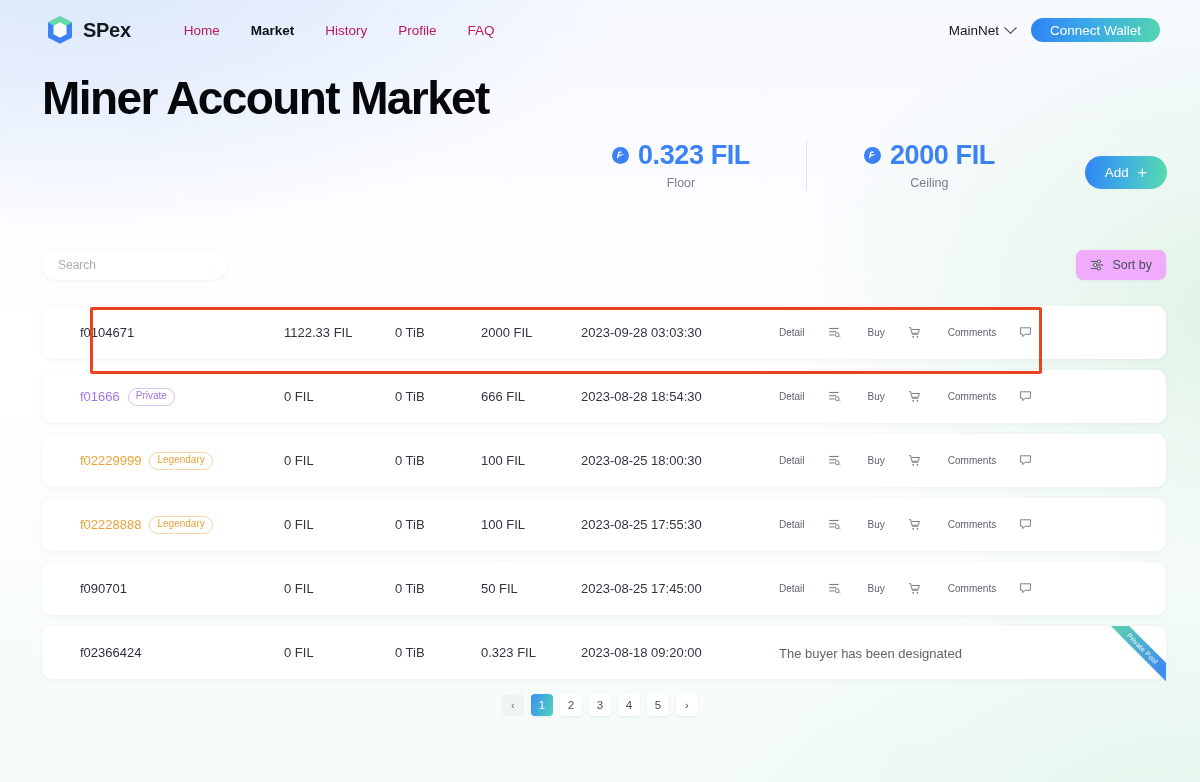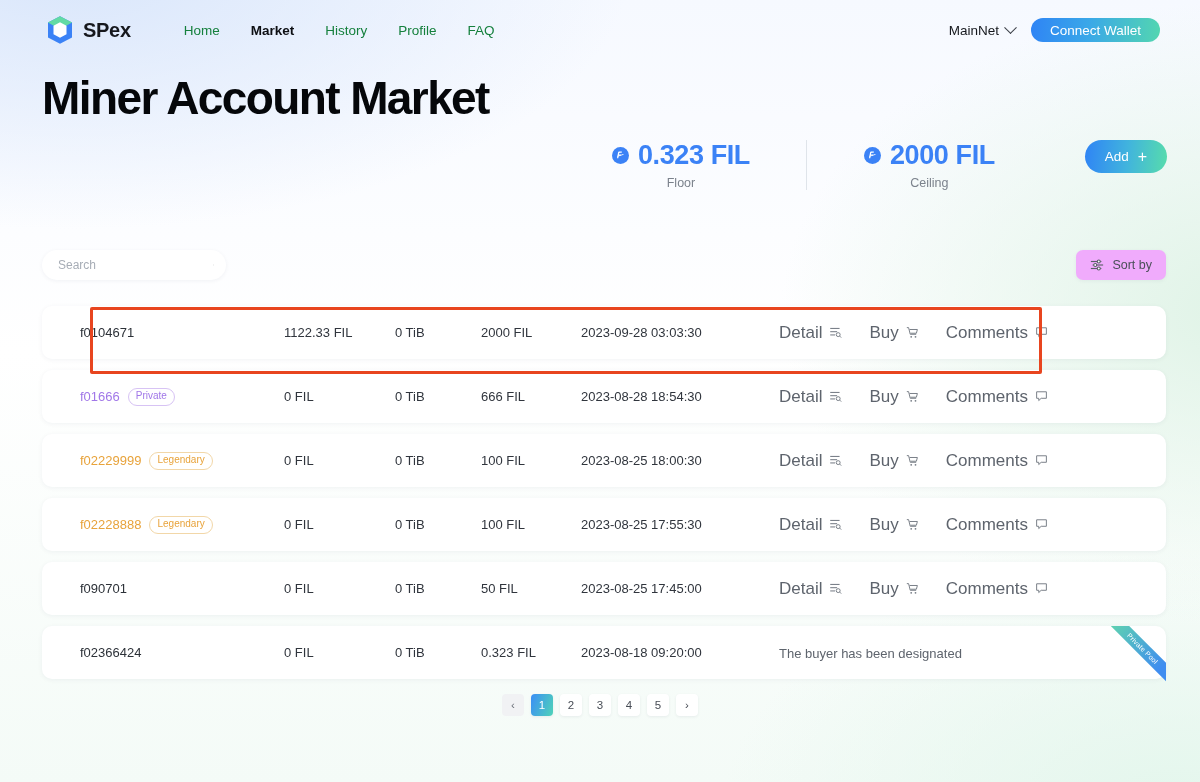--- a/index.html
+++ b/index.html
@@ -16,21 +16,21 @@
       radial-gradient(700px 400px at 98% 104%, #e3f6ec 0%, rgba(227,246,236,0) 65%),
       linear-gradient(180deg,#f6f9ff 0%, #ffffff 45%, #f4fbf7 100%);
   }
 
   
   .topbar { height:60px; display:flex; padding:0 40px 0 46px;gap:9px; }
   .brand { display:flex; align-items:center; gap:9px; }
   .brand-mark { width:28px; height:30px; display:block; }
   .brand-name { font-size:20px; font-weight:700; letter-spacing:-.3px; color:#16181d; }
   .nav { display:flex; align-items:center; gap:31px; margin-left:44px; }
-  .nav a { font-size:13.5px; color:#15803d; text-decoration:none; }
+  .nav a { font-size:13.5px; color:#be185d; text-decoration:none; }
   .nav a.active { font-weight:700; color:#0d0f13; }
   .topbar-right { margin-left:auto; display:flex; align-items:center; gap:16px; }
   .net { display:flex; align-items:center; gap:7px; font-size:13.5px; color:#15181d; cursor:pointer; }
   .chev { width:9px; height:9px; border-right:1.6px solid #3c4048; border-bottom:1.6px solid #3c4048;
           transform:rotate(45deg) translate(-2px,-2px); }
   .btn-wallet {
     height:24px; padding:0 19px; border:none; border-radius:16px; cursor:pointer;
     background:linear-gradient(95deg,#2f84f5 0%, #3aa8e8 45%, #53d6b0 100%);
     color:#fff; font-size:13.5px; font-family:inherit;
   }
@@ -42,21 +42,21 @@
 
   .stats { position:absolute; left:612px; top:80px; display:flex; align-items:stretch; }
   .stat { padding:0 56px 0 0; text-align:center; }
   .stat + .stat { padding-left:57px; border-left:1px solid #dfe4ea; }
   .stat-val { display:flex; align-items:center; justify-content:center; gap:9px;
               font-size:27px; font-weight:700; color:#3b82f6; letter-spacing:-.4px; }
   .fil-ico { width:17px; height:17px; flex:0 0 17px; }
   .stat-lbl { margin-top:5px; font-size:12.5px; color:#7b828c; }
 
   .btn-add {
-    position:absolute; right:33px; top:80px;
+    position:absolute; right:33px; top:96px;
     height:33px; padding:0 20px; border:none; border-radius:17px; cursor:pointer;
     background:linear-gradient(95deg,#2f84f5 0%, #41b4dd 52%, #57dcac 100%);
     color:#fff; font-size:13.5px; font-family:inherit;
     display:flex; align-items:center; gap:9px;
   }
   .plus { font-size:16px; line-height:1; font-weight:400; }
 
   
   .toolbar { position:relative; height:44px; margin:40px 0 0 0; padding:0 34px 0 42px; }
   .search {
@@ -98,21 +98,21 @@
   }
   .cell { font-size:13px; color:#30353d; }
   .miner-id { font-size:13px; color:#2c3138; display:flex; align-items:center; gap:8px; }
   .miner-id.vintage { color:#a177e8; }
   .miner-id.legendary { color:#e8a33b; }
   .badge { font-size:10px; padding:1.5px 7px 2px; border-radius:9px; line-height:1.25; }
   .badge.vintage { color:#a177e8; border:1px solid #d7c3f4; }
   .badge.legendary { color:#e8a33b; border:1px solid #f2d7a8; }
 
   .actions { display:flex; align-items:center; gap:27px; }
-  .act { display:flex; align-items:center; gap:7px; font-size:17px; color:#5e646d; cursor:pointer; }
+  .act { display:flex; align-items:center; gap:23px; font-size:10px; color:#5e646d; cursor:pointer; }
   .act svg { display:block; }
   .note { font-size:13px; color:#5e646d; }
 
   
   .ribbon { position:absolute; right:0; top:0; width:62px; height:62px; overflow:hidden; border-top-right-radius:10px; }
   .ribbon span {
     position:absolute; display:block; width:95px; padding:3px 0; left:-9px; top:16px;
     transform:rotate(45deg); transform-origin:center;
     background:linear-gradient(90deg,#63dba8 0%, #3f8df0 78%);
     color:#fff; font-size:7px; text-align:center; letter-spacing:.2px;

